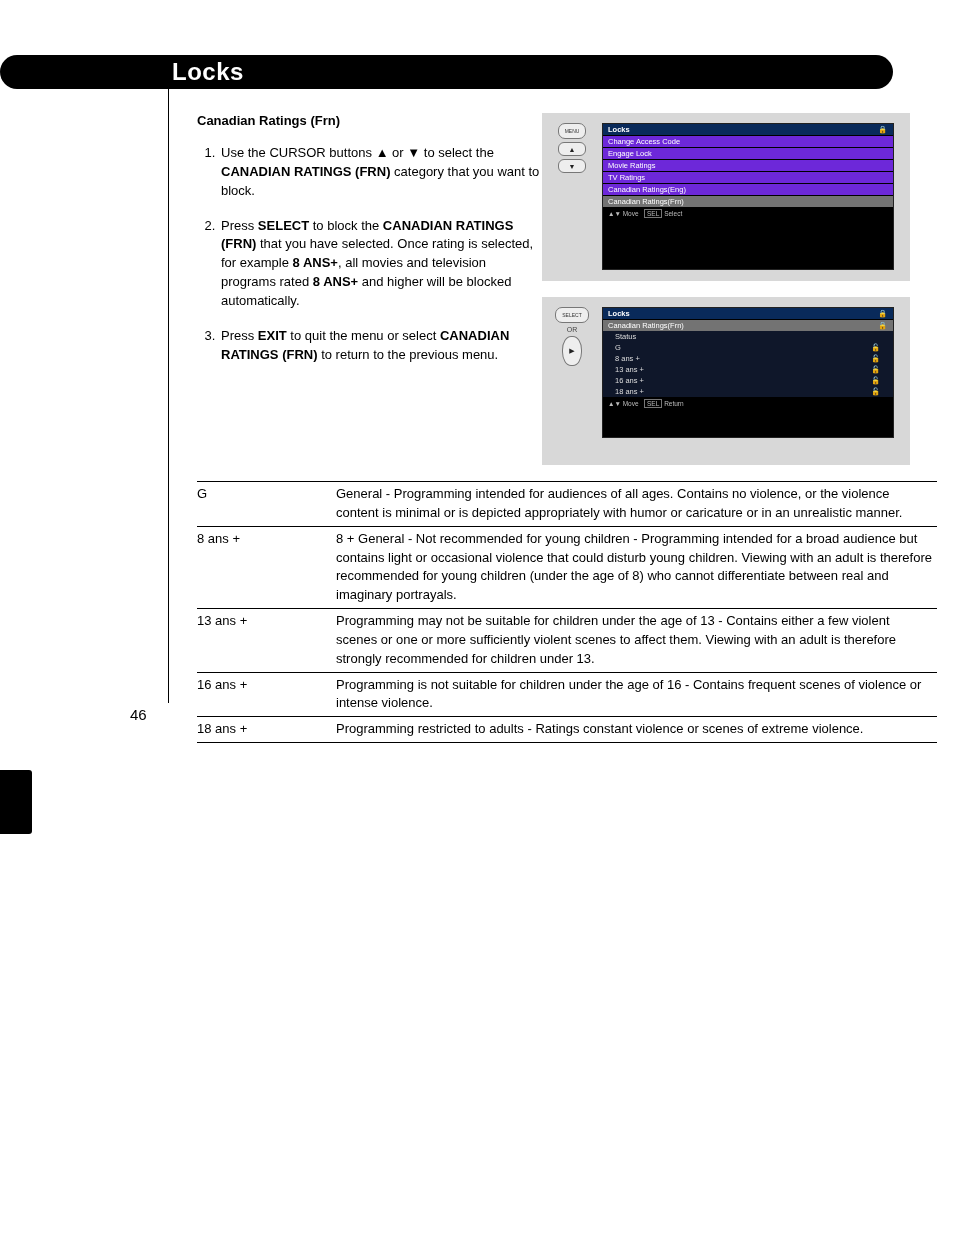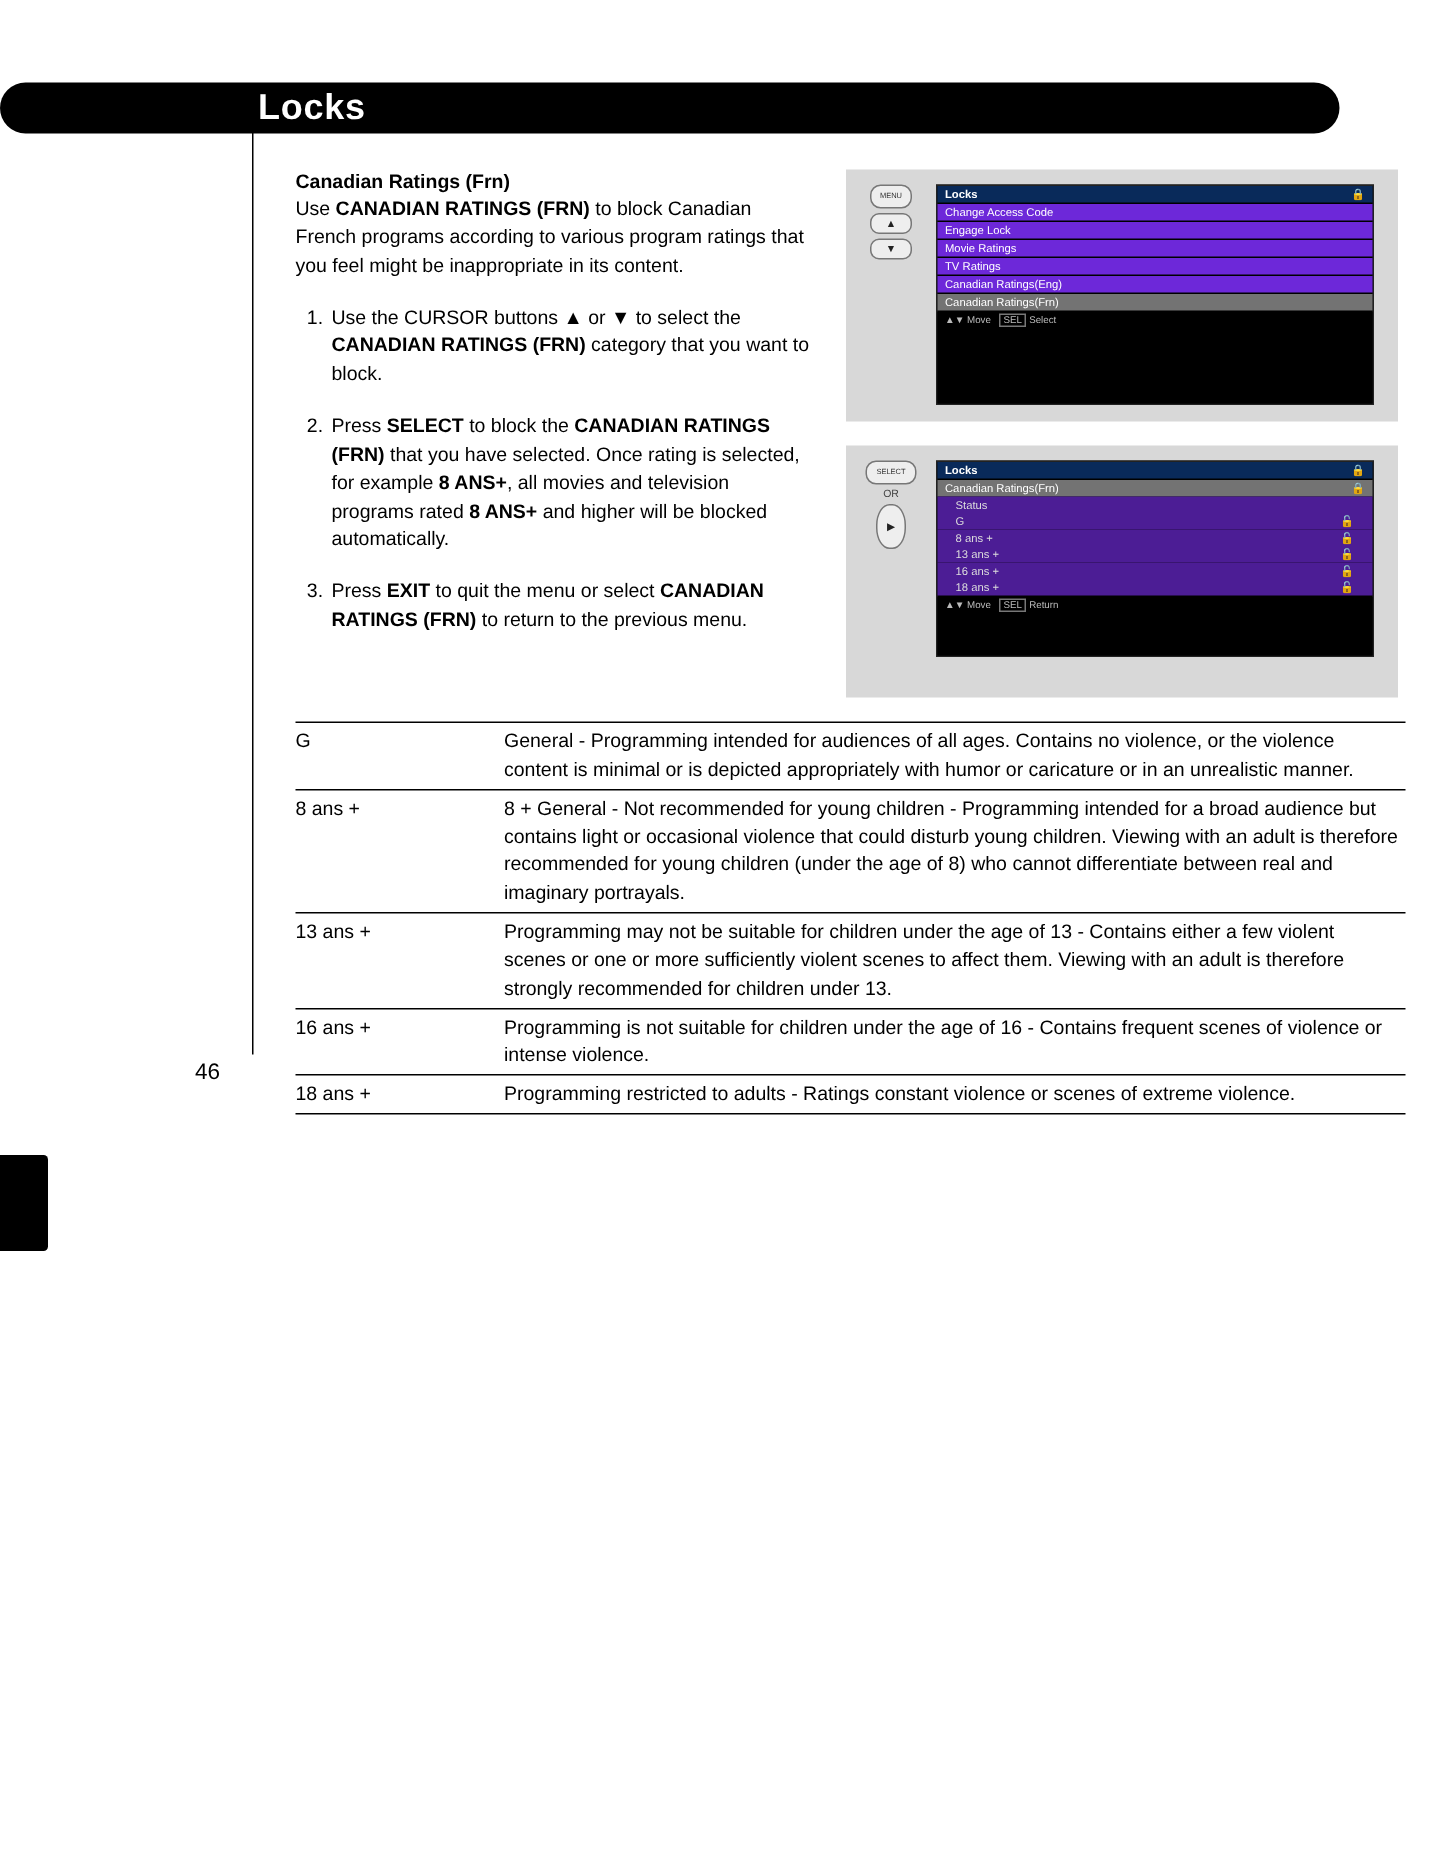--- a/index.html
+++ b/index.html
@@ -2,21 +2,21 @@
 <html><head>
 <meta charset="utf-8">
 <style>
   html,body{margin:0;padding:0;background:#fff;color:#000;}
   body{font-family:Arial,Helvetica,sans-serif;font-size:13px;width:954px;position:relative;min-height:1235px;}
   .page{padding:55px 60px 0 155px;position:relative;}
   .pill{position:absolute;left:0;top:55px;width:893px;height:34px;background:#000;color:#fff;border-radius:17px;}
   .pill span{display:block;font-weight:900;font-size:24px;line-height:34px;padding-left:172px;letter-spacing:0.5px;}
   .content{padding-top:58px;}
   .vline{position:absolute;left:168px;top:83px;bottom:40px;width:0.7px;background:#000;}
-  .cols{display:flex;gap:22px;align-items:flex-start;padding-left:42px;}
+  .cols{display:flex;align-items:flex-start;padding-left:42px;}
   .left{flex:0 0 345px;}
   .right{flex:1;}
   .h3{font-weight:900;font-size:13px;margin:0 0 2px 0;}
   .p{line-height:1.45;margin:0;}
   b{font-weight:900;}
   ol{margin:16px 0 0 0;padding:0 0 0 22px;}
   ol li{margin-bottom:16px;line-height:1.45;padding-left:2px;}
   .gbox{background:#d8d8d8;border:0;width:368px;margin-bottom:16px;position:relative;padding:10px 12px 10px 60px;box-sizing:border-box;}
   .gbox.first{height:168px;}
   .gbox.second{height:168px;}
@@ -24,21 +24,21 @@
   .menubtn{width:26px;height:14px;border:1px solid #777;border-radius:7px;background:#eee;font-size:5px;display:flex;align-items:center;justify-content:center;color:#333;}
   .arrowbtn{width:26px;height:12px;border:1px solid #777;border-radius:6px;background:#eee;font-size:7px;display:flex;align-items:center;justify-content:center;color:#222;}
   .selectbtn{width:32px;height:14px;border:1px solid #777;border-radius:7px;background:#eee;font-size:5px;display:flex;align-items:center;justify-content:center;color:#333;}
   .orlbl{font-size:7px;color:#444;}
   .eye{width:18px;height:28px;border:1px solid #777;border-radius:9px/14px;background:#eee;display:flex;align-items:center;justify-content:center;font-size:7px;color:#222;}
   .tv{background:#000;color:#ddd;font-size:7.5px;border:1px solid #222;}
   .tv-title{background:#092a5a;color:#fff;padding:1px 5px;font-weight:bold;}
   .tv-row{background:#6d28d9;color:#fff;padding:1px 5px;margin-top:1px;display:flex;justify-content:space-between;align-items:center;}
   .tv-row.hl{background:#737373;}
   .tv-hint{background:#000;color:#bbb;padding:2px 5px;margin-top:1px;font-size:6.5px;}
-  .tv-sub{padding:1px 12px;display:flex;justify-content:space-between;align-items:center;background:#4c1d95;}
+  .tv-sub{padding:1px 12px;display:flex;justify-content:space-between;align-items:center;background:#0f172a;}
   .chart-title{font-weight:900;font-size:13px;margin:22px 0 4px 42px;}
   table{border-collapse:collapse;width:740px;margin-left:42px;}
   table td{border:none;padding:3px 4px 3px 0;vertical-align:top;line-height:1.45;}
   table tr{border-bottom:1px solid #000;}
   table tr.topline{border-top:1px solid #000;}
   table td.c1{width:135px;white-space:nowrap;}
   .pagenum{position:absolute;left:130px;bottom:20px;font-size:15px;}
   .sidetab{position:absolute;left:0;top:770px;width:32px;height:64px;background:#000;border-radius:0 3px 3px 0;}
 </style>
 </head>
@@ -48,23 +48,20 @@
   <div class="pill">
       <span>Locks</span>
     </div>
   <div class="vline"></div>
   <div class="sidetab"></div>
 
   <div class="content">
     <div class="cols">
       <div class="left">
         <p class="h3">Canadian Ratings (Frn)</p>
-        <p class="p">
-          <span>Use </span><b>CANADIAN RATINGS (FRN)</b><span> to block Canadian French programs according to various program ratings that you feel might be inappropriate in its content.</span>
-        </p>
         <ol>
           <li>
             <span>Use the CURSOR buttons </span><span>▲</span><span> or </span><span>▼</span><span> to select the </span><b>CANADIAN RATINGS (FRN)</b><span> category that you want to block.</span>
           </li>
           <li>
             <span>Press </span><b>SELECT</b><span> to block the </span><b>CANADIAN RATINGS (FRN)</b><span> that you have selected. Once rating is selected, for example </span><b>8 ANS+</b><span>, all movies and television programs rated </span><b>8 ANS+</b><span> and higher will be blocked automatically.</span>
           </li>
           <li>
             <span>Press </span><b>EXIT</b><span> to quit the menu or select </span><b>CANADIAN RATINGS (FRN)</b><span> to return to the previous menu.</span>
           </li>

